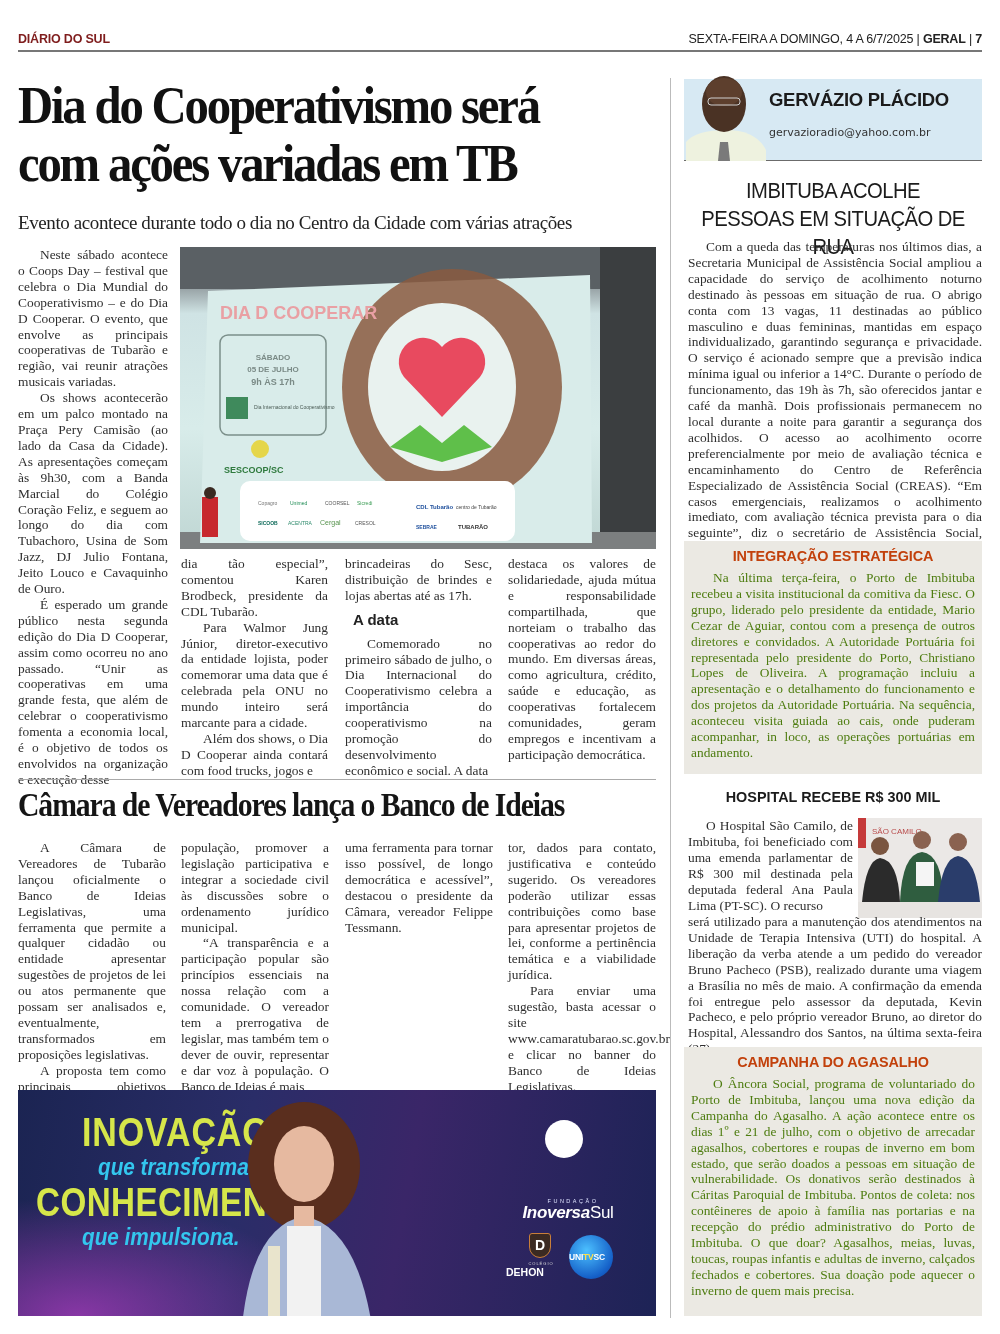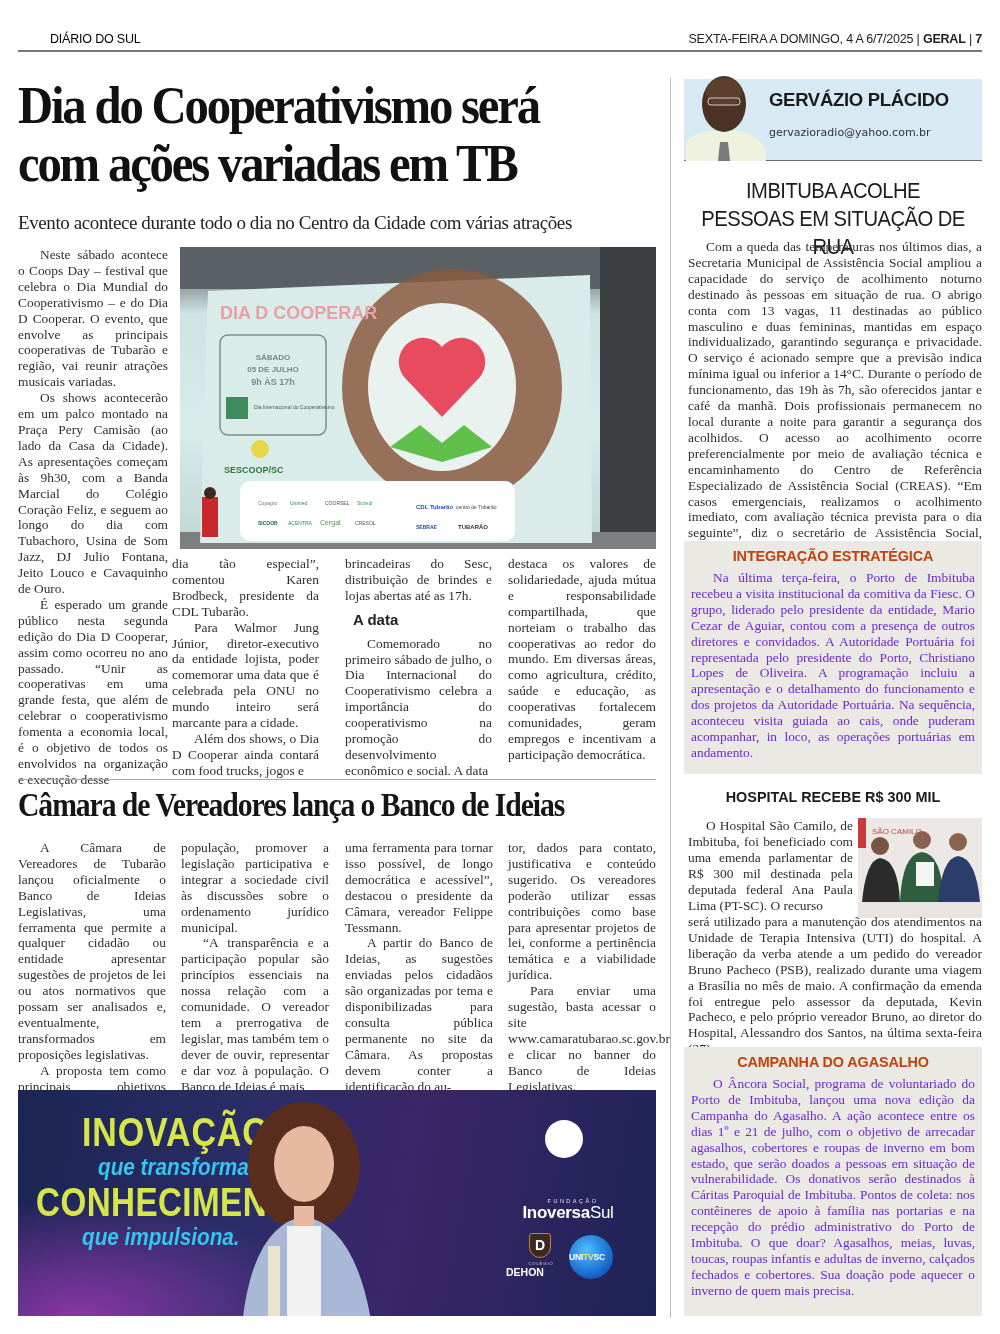--- a/index.html
+++ b/index.html
@@ -3,21 +3,21 @@
 <meta charset="utf-8">
 <style>
   * { box-sizing: border-box; margin: 0; padding: 0; }
   html, body { width: 1000px; height: 1334px; background: #ffffff; overflow: hidden; }
   body { position: relative; font-family: "DejaVu Serif", serif; color: #2a2a2a; }
 
   
   .page-header { position: absolute; left: 18px; top: 30px; width: 964px; height: 22px;
     border-bottom: 2px solid #777; display: flex; justify-content: space-between; align-items: flex-end;
     font-family: "Liberation Sans", sans-serif; font-size: 12.5px; padding-bottom: 4px; letter-spacing: -0.2px; }
-  .page-header .paper-name { font-weight: normal; color: #000000; margin-left: 32px; }
+  .page-header .paper-name { font-weight: bold; color: #7f1d1d; }
   .page-header .meta { color: #222; }
   .page-header .meta b { font-weight: bold; }
 
   
   .headline { position: absolute; left: 18px; top: 76px; width: 650px;
     font-family: "Liberation Serif", serif; font-weight: bold; font-size: 53px; line-height: 58px;
     color: #111; letter-spacing: -2.4px; transform: scaleX(0.92); transform-origin: left top; width: 700px; }
   .subhead { position: absolute; left: 18px; top: 212px; width: 650px;
     font-family: "Liberation Serif", serif; font-size: 19px; color: #222; letter-spacing: -0.4px; }
 
@@ -48,21 +48,21 @@
   .ad .line3 { position: absolute; left: 18px; top: 90px; font-family: "Liberation Sans", sans-serif; font-weight: bold;
     font-size: 40px; color: #d6e64a; letter-spacing: 0.5px; transform: scaleX(0.83); transform-origin: left; }
   .ad .line4 { position: absolute; left: 64px; top: 134px; font-family: "Liberation Sans", sans-serif; font-style: italic; font-weight: bold;
     font-size: 23px; color: #33c6ee; transform: scaleX(0.9); transform-origin: left; }
   .ad .person { position: absolute; left: 214px; top: 6px; width: 150px; height: 230px; }
   .ad .logo-mark { position: absolute; left: 527px; top: 30px; width: 38px; height: 38px; border-radius: 50%; background: #fff; }
   .ad .fund { position: absolute; left: 520px; top: 108px; width: 70px; text-align: center; font-family: "Liberation Sans", sans-serif;
     font-size: 5.5px; letter-spacing: 2.5px; color: #dfe3ff; }
   .ad .inov { position: absolute; left: 495px; top: 113px; width: 110px; text-align: center; font-family: "Liberation Sans", sans-serif;
     font-size: 17px; color: #fff; letter-spacing: -0.3px; }
-  .ad .inov b { font-weight: bold; }
+  .ad .inov b { font-weight: bold; font-style: italic; }
   .ad .dehon-shield { position: absolute; left: 511px; top: 143px; width: 22px; height: 25px; background: #3b2a22; border: 1.5px solid #c97f3a; border-radius: 3px 3px 11px 11px;
     color: #fff; font: bold 14px "Liberation Sans", sans-serif; text-align: center; line-height: 22px; }
   .ad .dehon-sub { position: absolute; left: 503px; top: 171px; width: 40px; text-align: center; font: 4px "Liberation Sans", sans-serif; color: #ddd; letter-spacing: 1px; }
   .ad .dehon { position: absolute; left: 484px; top: 176px; width: 46px; text-align: center; font: bold 10.5px "Liberation Sans", sans-serif; color: #fff; }
   .ad .unitv { position: absolute; left: 551px; top: 145px; width: 44px; height: 44px; border-radius: 50%;
     background: radial-gradient(circle at 40% 35%, #4cc0ff, #1560c8 70%, #0c3f94);
     color: #fff; font: bold 8.5px "Liberation Sans", sans-serif; display: flex; align-items: center; letter-spacing: -0.2px; }
   .ad .unitv span { color: #ffe04a; }
 
   
@@ -75,21 +75,21 @@
   .col-title { position: absolute; left: 684px; top: 177px; width: 298px; text-align: center;
     font-family: "Liberation Sans", sans-serif; font-size: 22px; line-height: 28px; color: #1c1c1c; letter-spacing: -0.6px;
     transform: scaleX(0.92); transform-origin: center top; }
 
   .rcol { position: absolute; left: 688px; width: 294px; font-family: "Liberation Serif", "DejaVu Serif", serif;
     font-size: 13.4px; line-height: 15.9px; color: #2e2e2e; text-align: justify; }
   .rcol p { text-indent: 18px; }
 
   .box { position: absolute; left: 684px; width: 298px; background: #ebe9e3; padding: 7px 7px 8px 7px; }
   .box-title { font-family: "Liberation Sans", sans-serif; font-weight: bold; font-size: 14.4px; color: #c2410c; text-align: center; margin-bottom: 6px; letter-spacing: -0.1px; }
-  .box p { font-family: "Liberation Serif", "DejaVu Serif", serif; font-size: 13.4px; line-height: 15.9px; color: #6d28d9; text-align: justify; text-indent: 22px; }
+  .box p { font-family: "Liberation Serif", "DejaVu Serif", serif; font-size: 13.4px; line-height: 15.9px; color: #4d7c0f; text-align: justify; text-indent: 22px; }
 
   .sec-title { position: absolute; left: 684px; top: 789px; width: 298px; text-align: center; font-family: "Liberation Sans", sans-serif;
     font-weight: bold; font-size: 14.4px; color: #1b1b1b; }
   .hosp-photo { position: absolute; left: 858px; top: 818px; width: 124px; height: 100px; overflow: hidden; background: #e7e4e1; }
 </style>
 </head>
 <body>
 
 <div class="page-header">
   <span class="paper-name">DIÁRIO DO SUL</span>
@@ -142,51 +142,50 @@
     <text x="175" y="278" font-family="Liberation Sans, sans-serif" font-size="5" fill="#555">CRESOL</text>
     <text x="236" y="262" font-family="Liberation Sans, sans-serif" font-size="6" font-weight="bold" fill="#1e4f9c">CDL Tubarão</text>
     <text x="276" y="262" font-family="Liberation Sans, sans-serif" font-size="5" fill="#444">centro de Tubarão</text>
     <text x="236" y="282" font-family="Liberation Sans, sans-serif" font-size="5" font-weight="bold" fill="#1e4f9c">SEBRAE</text>
     <text x="278" y="282" font-family="Liberation Sans, sans-serif" font-size="6" font-weight="bold" fill="#333">TUBARÃO</text>
     <rect x="22" y="250" width="16" height="40" fill="#c7282e"></rect>
     <circle cx="30" cy="246" r="6" fill="#3a2a22"></circle>
   </svg>
 </div>
 
-<div class="col" style="left:172px; top:556px; width:147px;">
+<div class="col" style="left:181px; top:556px; width:147px;">
   <p style="text-indent:0">dia tão especial”, comentou Karen Brodbeck, presidente da CDL Tubarão.</p>
   <p>Para Walmor Jung Júnior, diretor-executivo da entidade lojista, poder comemorar uma data que é celebrada pela ONU no mundo inteiro será marcante para a cidade.</p>
   <p>Além dos shows, o Dia D Cooperar ainda contará com food trucks, jogos e</p>
 </div>
 
 <div class="col" style="left:345px; top:556px; width:147px;">
   <p style="text-indent:0">brincadeiras do Sesc, distribuição de brindes e lojas abertas até as 17h.</p>
   <h3>A data</h3>
   <p>Comemorado no primeiro sábado de julho, o Dia Internacional do Cooperativismo celebra a importância do cooperativismo na promoção do desenvolvimento econômico e social. A data</p>
 </div>
 
 <div class="col" style="left:508px; top:556px; width:148px;">
   <p style="text-indent:0">destaca os valores de solidariedade, ajuda mútua e responsabilidade compartilhada, que norteiam o trabalho das cooperativas ao redor do mundo. Em diversas áreas, como agricultura, crédito, saúde e educação, as cooperativas fortalecem comunidades, geram empregos e incentivam a participação democrática.</p>
 </div>
 
 <div class="hrule"></div>
 
 <h2 class="headline2">Câmara de Vereadores lança o Banco de Ideias</h2>
 
 <div class="col" style="left:18px; top:840px; width:148px;">
-  <p>A Câmara de Vereadores de Tubarão lançou oficialmente o Banco de Ideias Legislativas, uma ferramenta que permite a qualquer cidadão ou entidade apresentar sugestões de projetos de lei ou atos normativos que possam ser analisados e, eventualmente, transformados em proposições legislativas.</p>
+  <p>A Câmara de Vereadores de Tubarão lançou oficialmente o Banco de Ideias Legislativas, uma ferramenta que permite a qualquer cidadão ou entidade apresentar sugestões de projetos de lei ou atos permanente que possam ser analisados e, eventualmente, transformados em proposições legislativas.</p>
   <p>A proposta tem como principais objetivos aproximar o Legislativo da</p>
 </div>
 <div class="col" style="left:181px; top:840px; width:148px;">
   <p style="text-indent:0">população, promover a legislação participativa e integrar a sociedade civil às discussões sobre o ordenamento jurídico municipal.</p>
   <p>“A transparência e a participação popular são princípios essenciais na nossa relação com a comunidade. O vereador tem a prerrogativa de legislar, mas também tem o dever de ouvir, representar e dar voz à população. O Banco de Ideias é mais</p>
 </div>
 <div class="col" style="left:345px; top:840px; width:148px;">
   <p style="text-indent:0">uma ferramenta para tornar isso possível, de longo democrática e acessível”, destacou o presidente da Câmara, vereador Felippe Tessmann.</p>
-  <p>A partir do Banco de Ideias, as sugestões enviadas pelos cidadãos são organizadas por tema e disponibilizadas para consulta pública permanente no site da Câmara. As propostas devem conter a identificação do au-</p>
 </div>
 <div class="col" style="left:508px; top:840px; width:148px;">
   <p style="text-indent:0">tor, dados para contato, justificativa e conteúdo sugerido. Os vereadores poderão utilizar essas contribuições como base para apresentar projetos de lei, conforme a pertinência temática e a viabilidade jurídica.</p>
   <p>Para enviar uma sugestão, basta acessar o site www.camaratubarao.sc.gov.br e clicar no banner do Banco de Ideias Legislativas.</p>
 </div>
 
 <div class="ad">
   <div class="glow"></div>
   <div class="line1">INOVAÇÃO</div>
   <div class="line2">que transforma</div>

